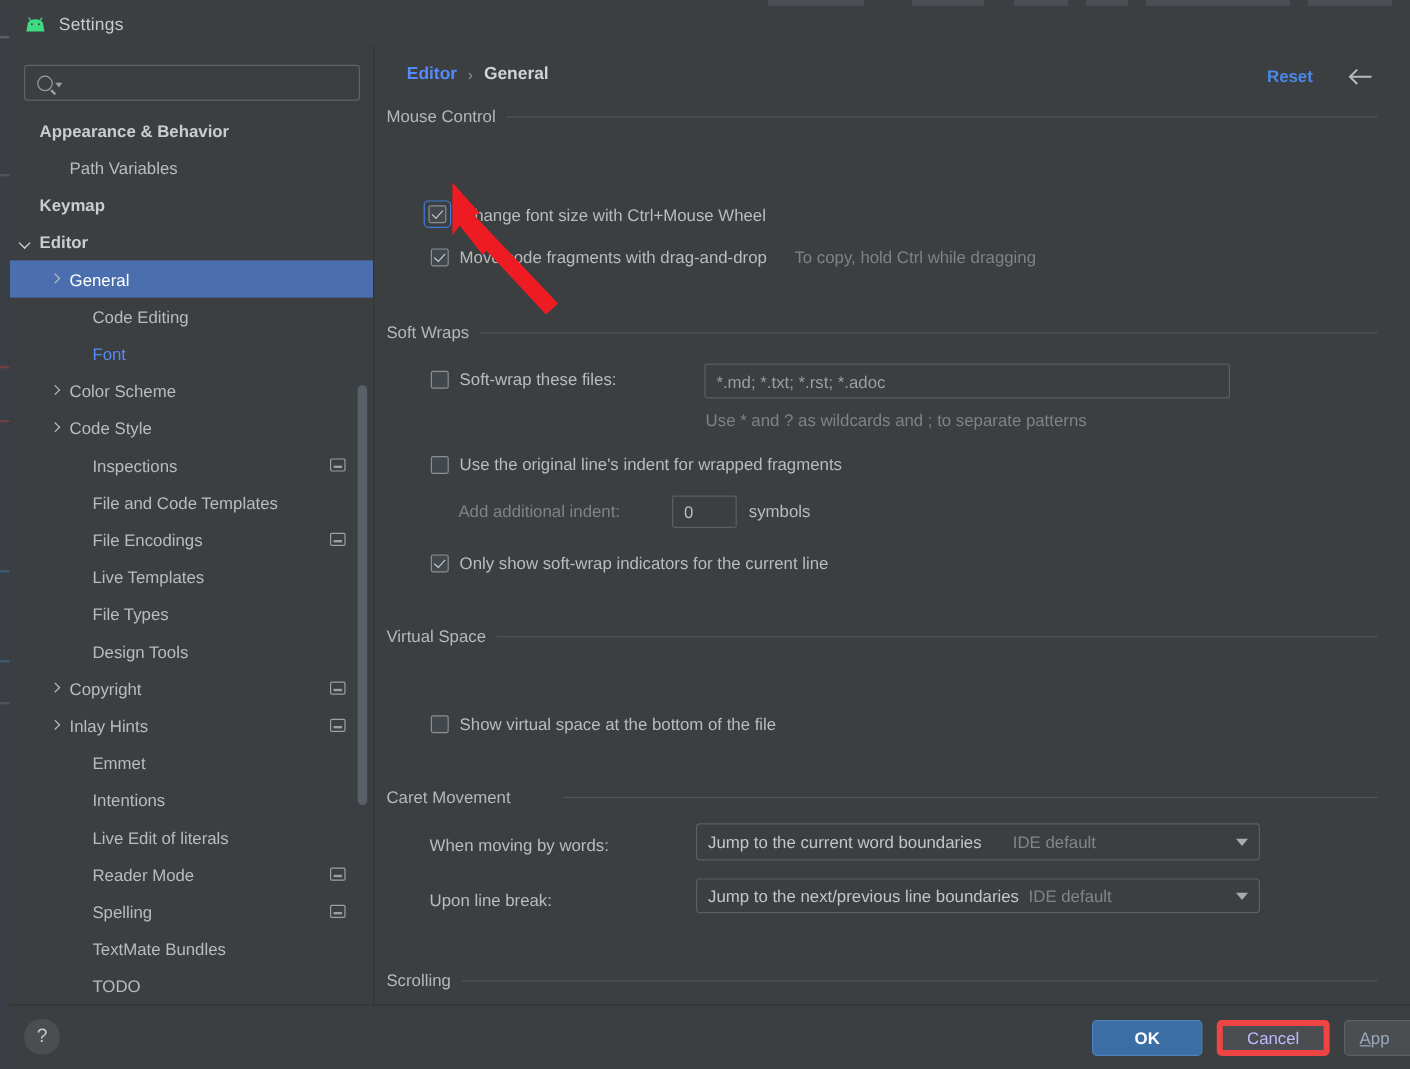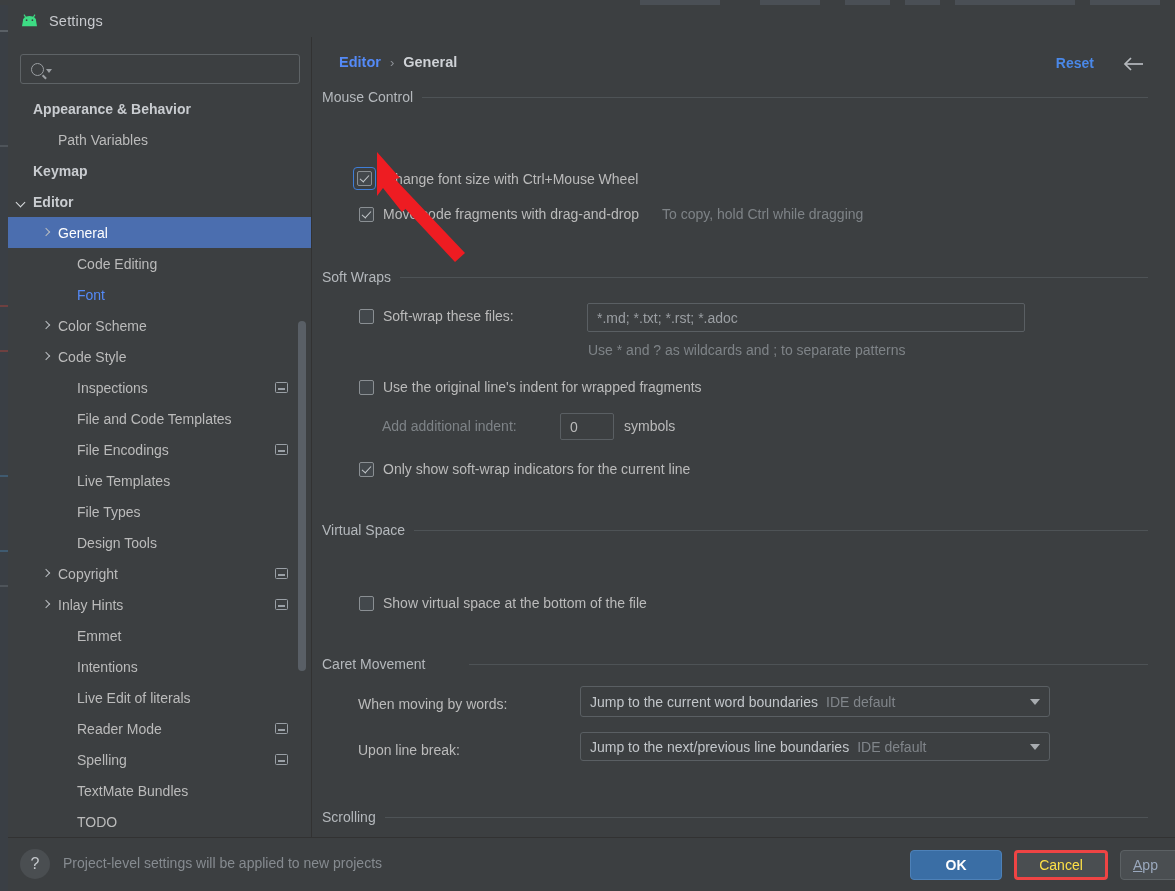--- a/index.html
+++ b/index.html
@@ -95,21 +95,21 @@
   .combo-val{font-size:14px;color:#c2c6ca;white-space:nowrap;}
   .combo-def{font-size:14px;color:#80858a;margin-left:8px;white-space:nowrap;}
   .combo-arrow{margin-left:auto;width:0;height:0;border-left:5px solid transparent;border-right:5px solid transparent;border-top:6px solid #a8acb0;}
 
   
   .footer{position:absolute;left:0;top:832px;width:1167px;height:54px;background:#3c3f41;border-top:1px solid #323232;}
   .help-ico{position:absolute;left:12px;top:11px;width:30px;height:30px;border-radius:50%;background:#4a4e51;display:flex;align-items:center;justify-content:center;color:#c4c8cc;font-size:16px;}
   .footer-note{position:absolute;left:55px;top:17px;font-size:14px;color:#868b90;}
   .btn{position:absolute;top:12px;height:30px;box-sizing:border-box;border-radius:4px;display:flex;align-items:center;justify-content:center;font-size:14px;}
   .btn-ok{left:902px;width:92px;background:#3a6ea5;border:1px solid #4d81b8;color:#ffffff;font-weight:bold;}
-  .btn-cancel{left:1006px;width:94px;background:#4a4e51;border:3px solid #ef4444;color:#fde047;}
+  .btn-cancel{left:1006px;width:94px;background:#4a4e51;border:5px solid #ef4444;color:#c4b5fd;}
   .btn-apply{left:1112px;width:94px;background:#4a4e51;border:1px solid #5c6164;color:#9aa8bd;overflow:hidden;justify-content:flex-start;padding-left:12px;}
   .btn-apply .u{text-decoration:underline;}
 
   
   .annot{position:absolute;left:0;top:0;width:1175px;height:891px;pointer-events:none;}
 </style>
 </head>
 <body>
 
 <div class="screen">
@@ -353,21 +353,21 @@
           </div>
 
           <div class="sec" style="top:573px;gap:35px;">
             <span class="sec-title">Caret Movement</span>
             <span class="sec-line"></span>
           </div>
 
           <div class="row" style="left:46px;top:613px;">
             <span class="lbl">When moving by words:</span>
           </div>
-          <div class="combo" style="position:absolute;left:268px;top:603px;width:470px;height:31px;">
+          <div class="combo" style="position:absolute;left:268px;top:603px;width:470px;height:31px;gap:18px;">
             <span class="combo-val">Jump to the current word boundaries</span>
             <span class="combo-def">IDE default</span>
             <span class="combo-arrow"></span>
           </div>
 
           <div class="row" style="left:46px;top:659px;">
             <span class="lbl">Upon line break:</span>
           </div>
           <div class="combo" style="position:absolute;left:268px;top:649px;width:470px;height:29px;">
             <span class="combo-val">Jump to the next/previous line boundaries</span>
@@ -379,21 +379,20 @@
             <span class="sec-title">Scrolling</span>
             <span class="sec-line"></span>
           </div>
 
         </div>
       </div>
     </div>
 
     <div class="footer">
       <div class="help-ico">?</div>
-      <div class="footer-note">Project-level settings will be applied to new projects</div>
       <div class="btn btn-ok">OK</div>
       <div class="btn btn-cancel">Cancel</div>
       <div class="btn btn-apply">
           <span class="u">A</span>
           <span>pp</span>
         </div>
     </div>
 
   </div>
 

